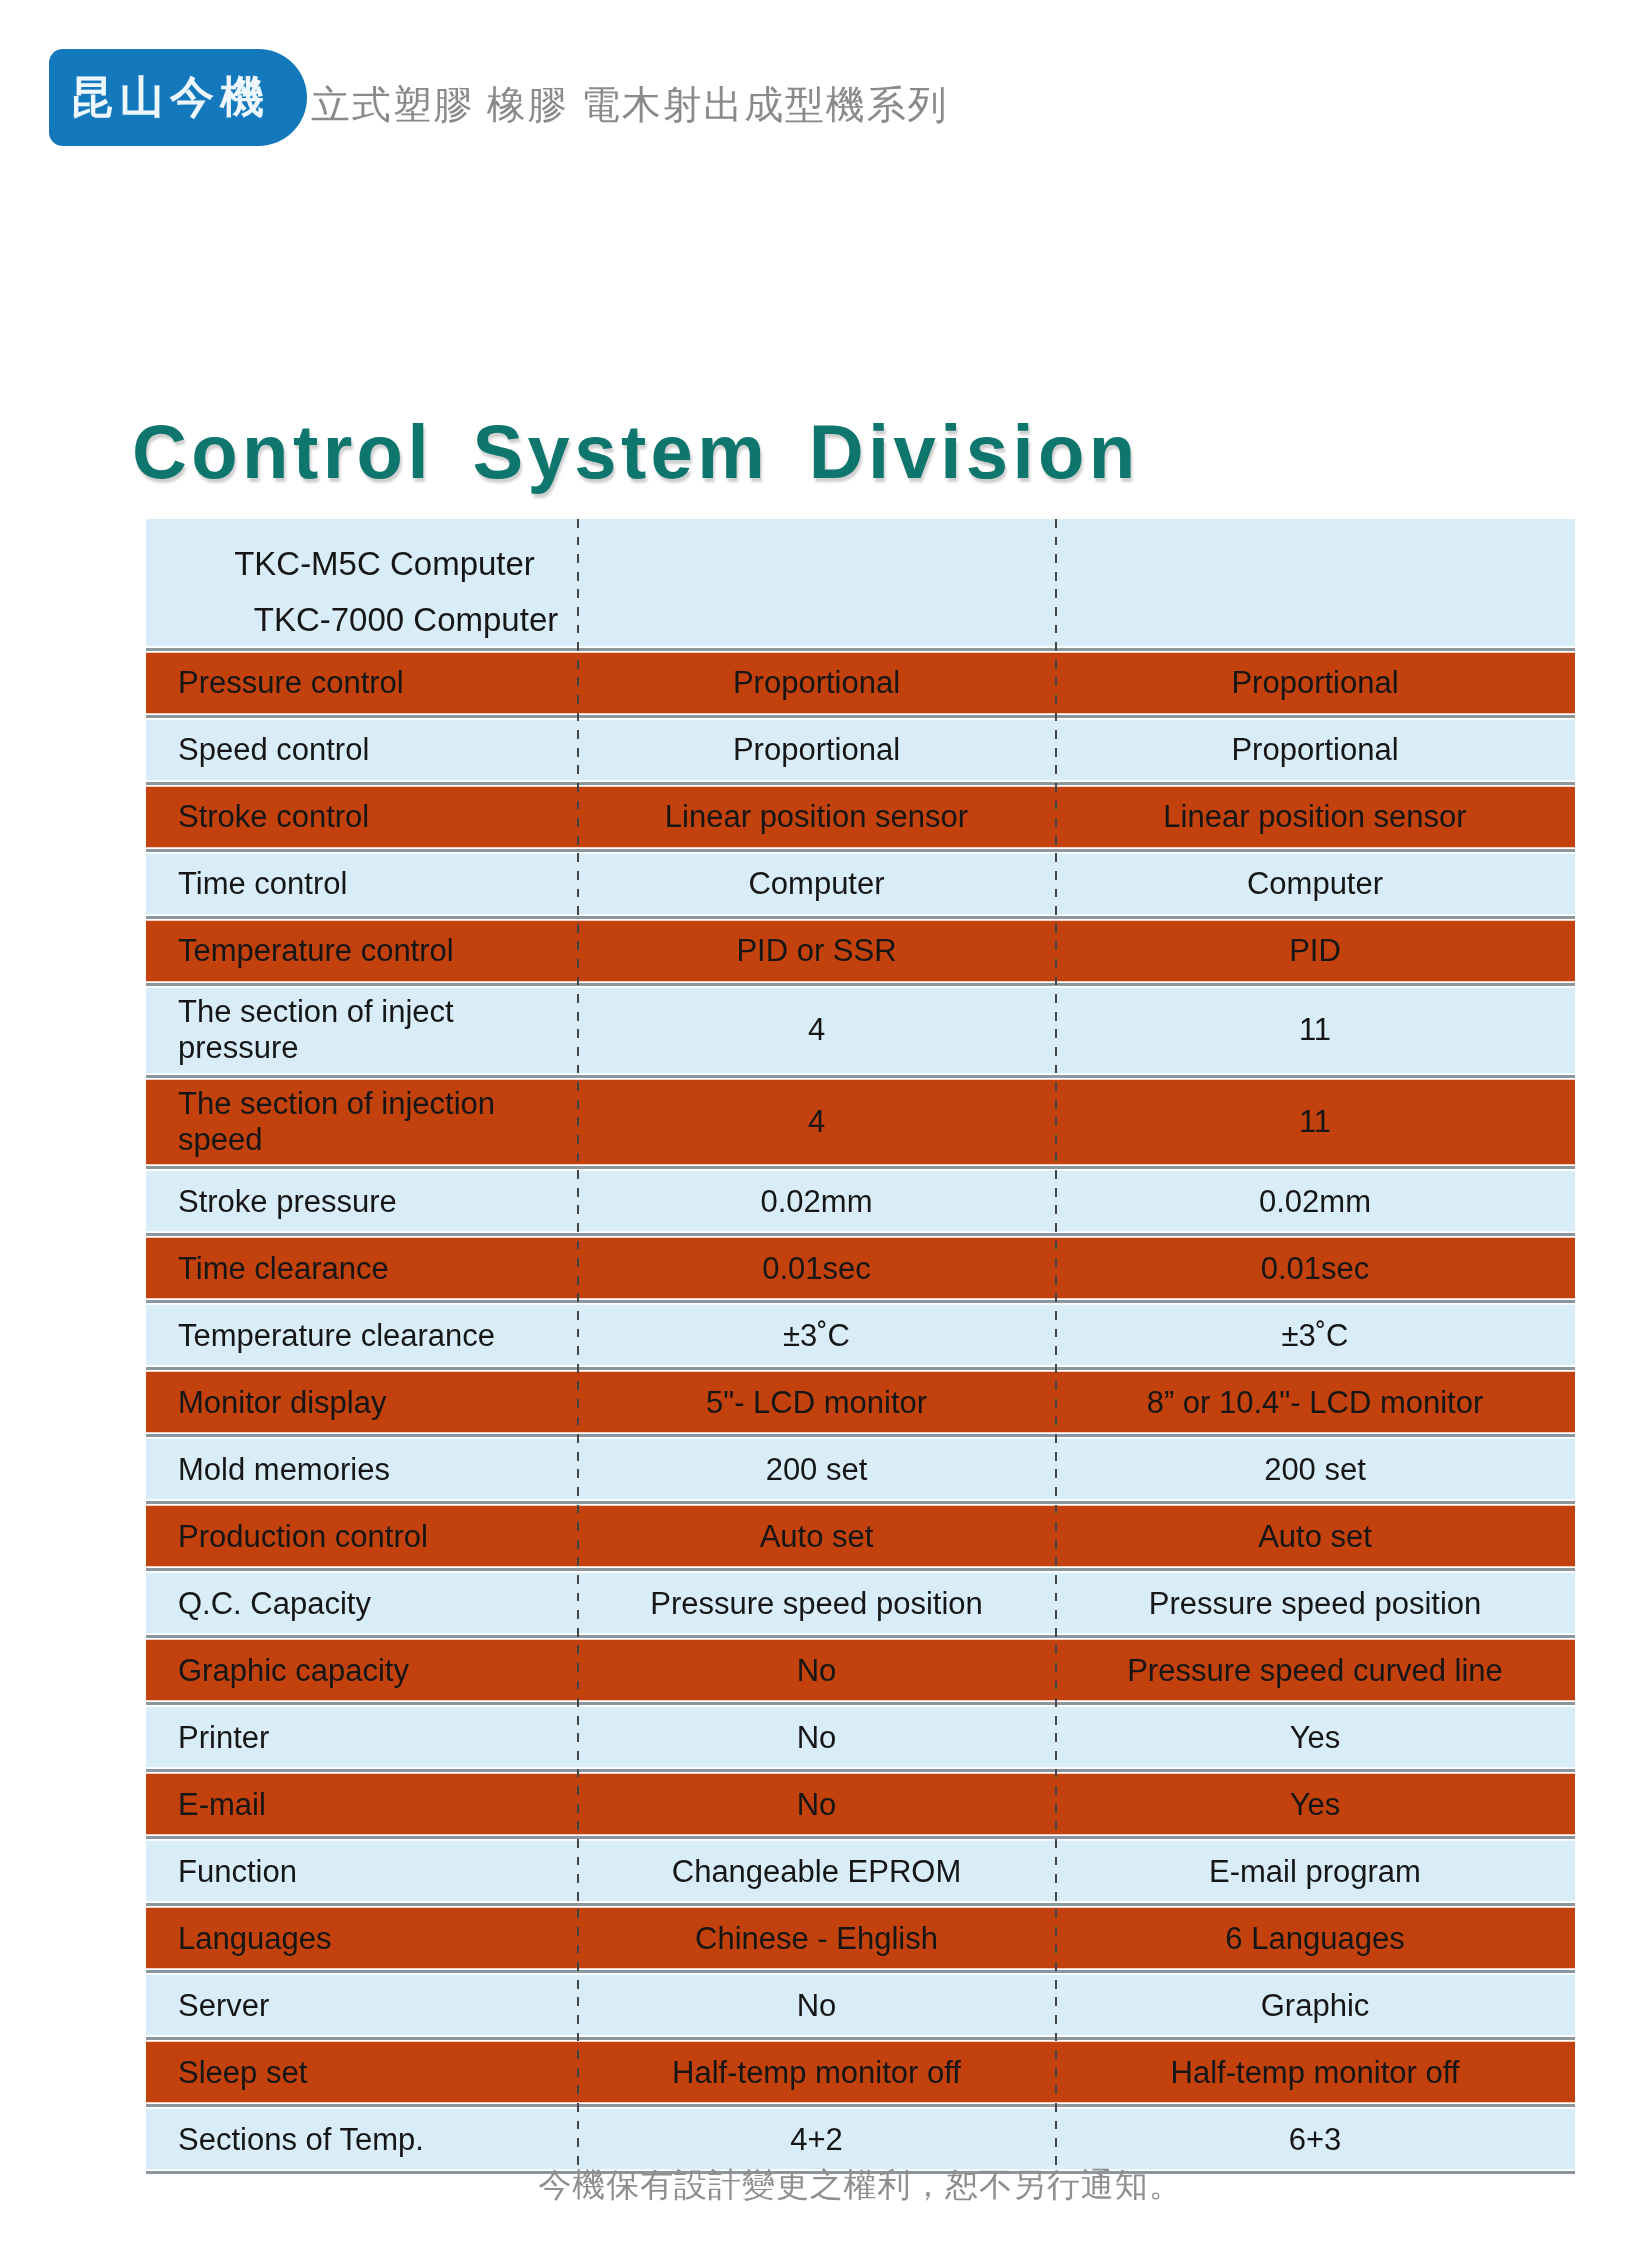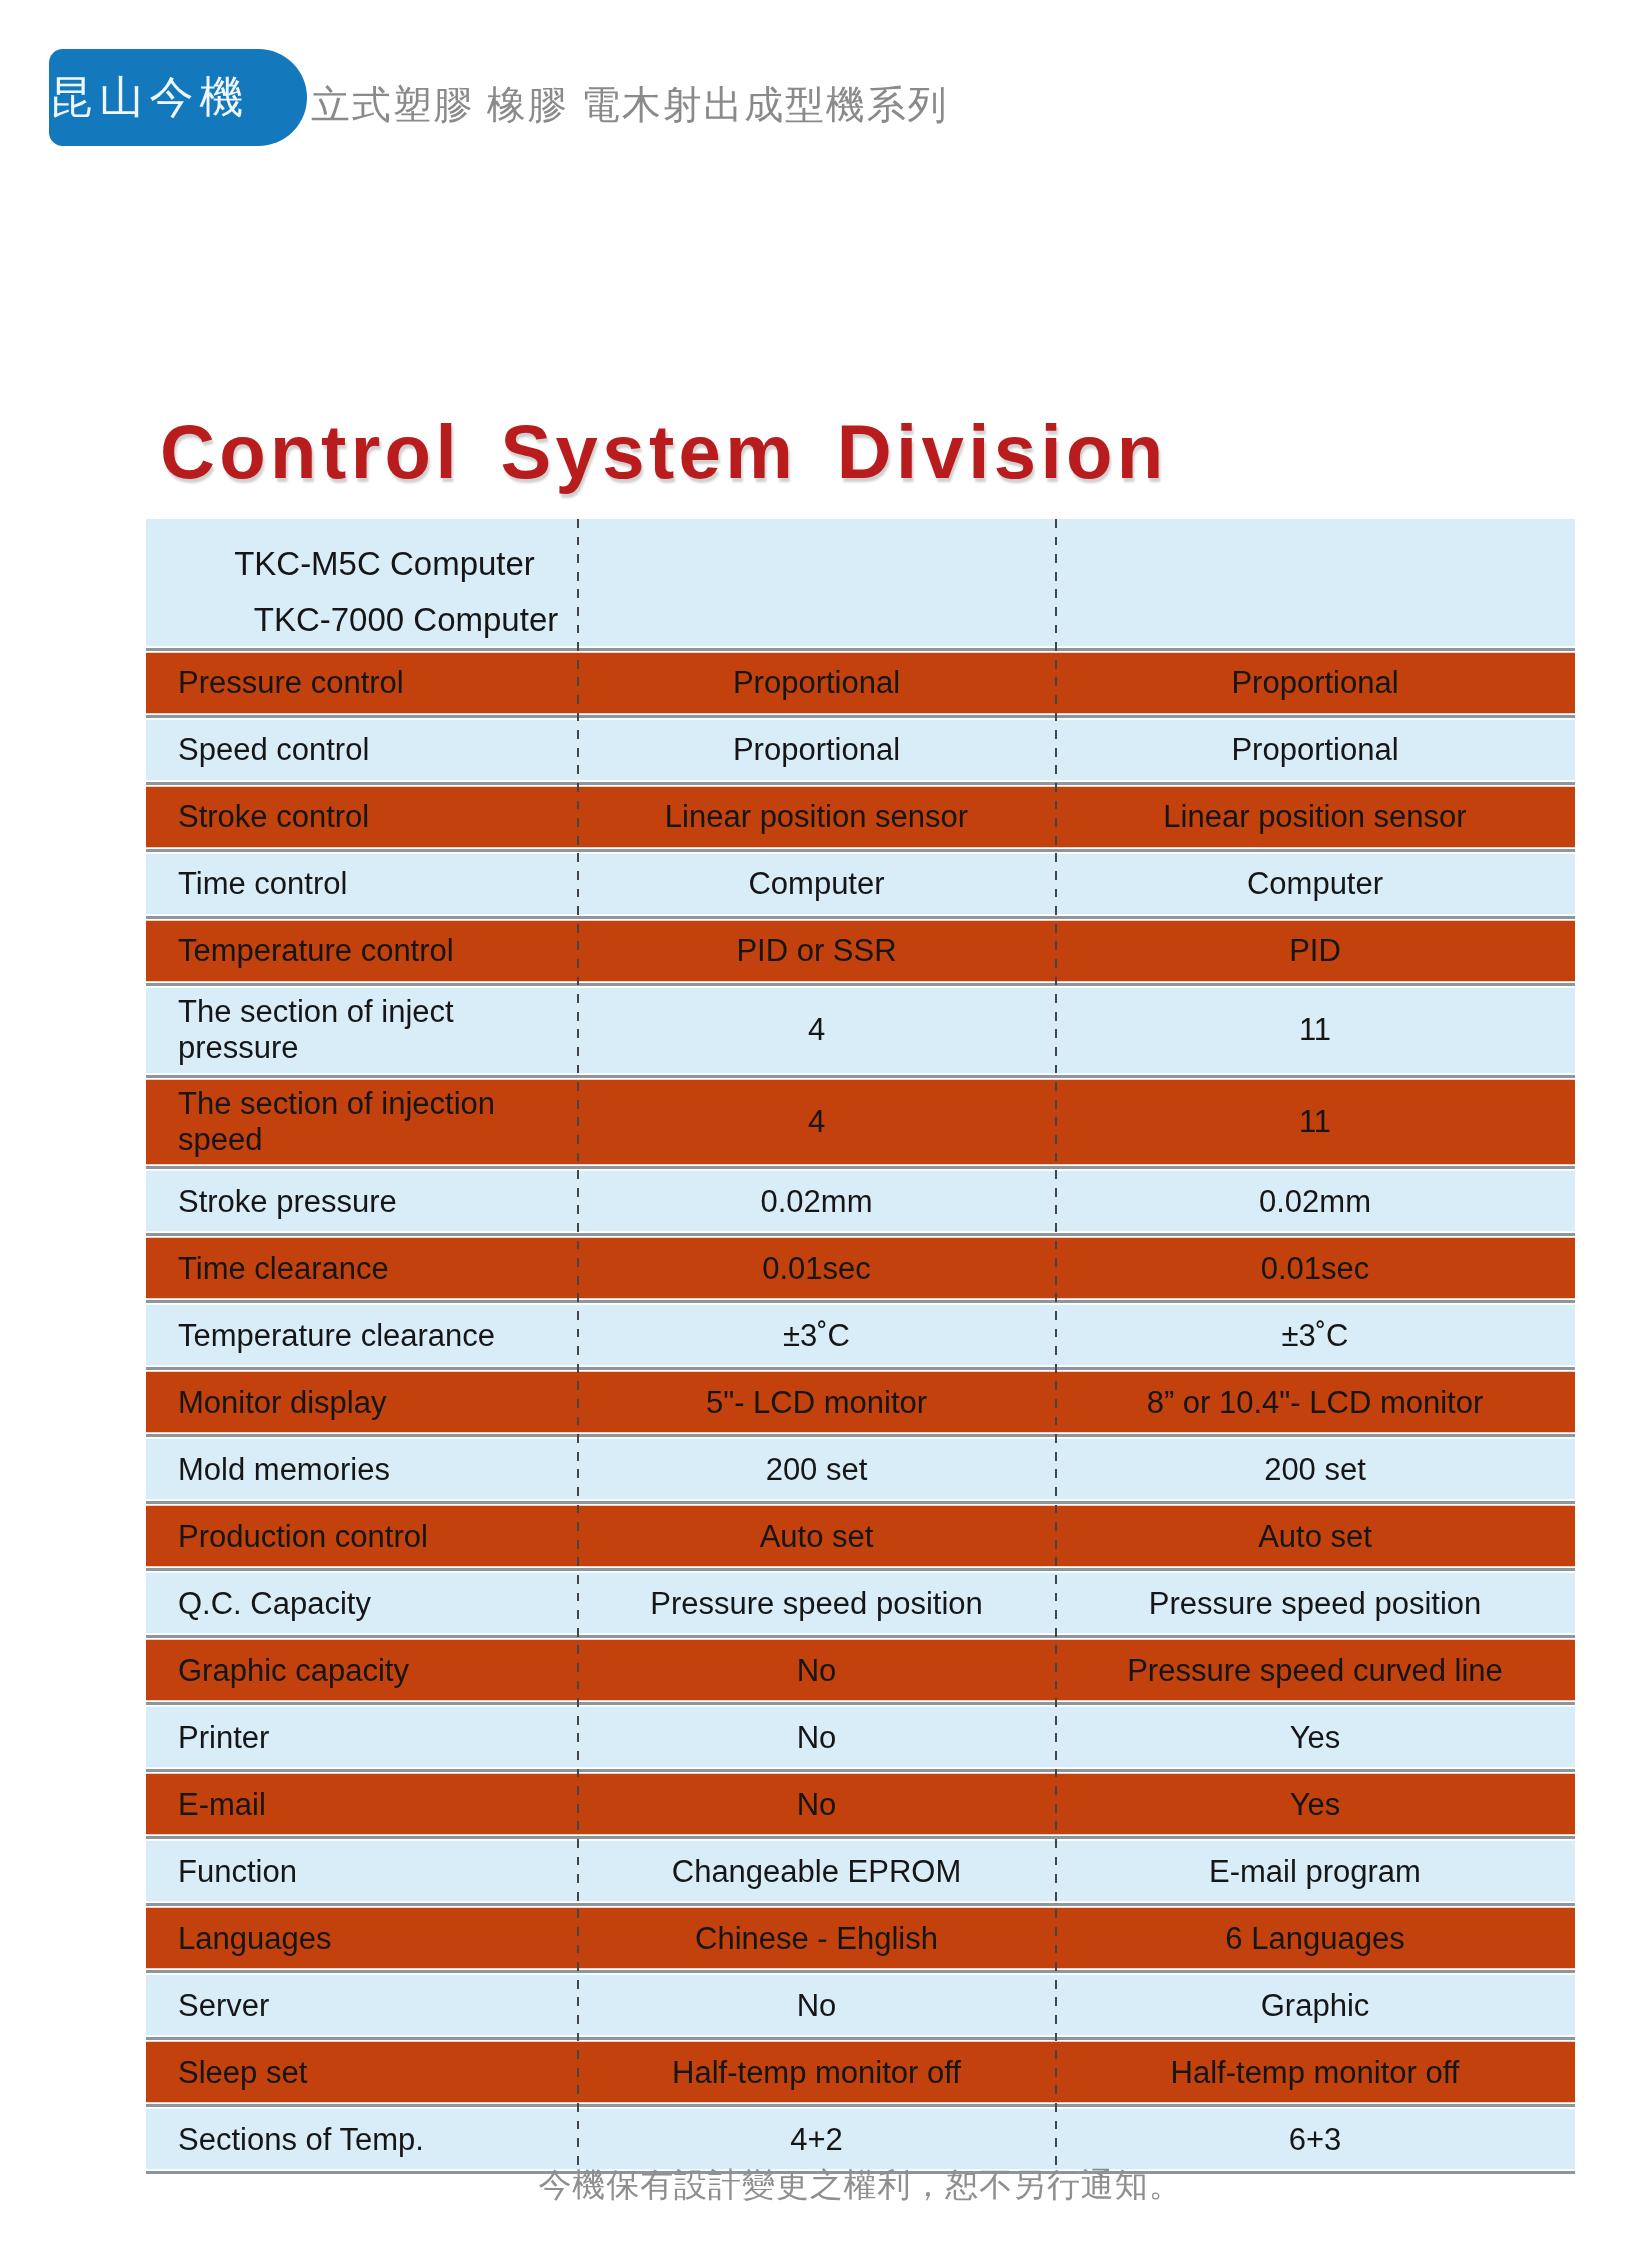--- a/index.html
+++ b/index.html
@@ -9,42 +9,42 @@
     background:#ffffff;
     font-family:"Liberation Sans", sans-serif;
     overflow:hidden;
   }
   
   .logo-pill{
     position:absolute;left:49px;top:49px;
     width:258px;height:97px;
     background:#1478bd;
     border-radius:14px 49px 49px 14px;
-    display:flex;align-items:center;justify-content:flex-start;
+    display:flex;align-items:center;justify-content:center;font-weight:bold;
   }
   .logo-pill span{
     color:#eef7fd;
     font-family:"DejaVu Serif", serif;
     font-size:44px;
     letter-spacing:6.2px;
     padding-right:16px;
   }
   .tagline{
     position:absolute;left:311px;top:78px;
     color:#8a8a8a;
     font-size:39px;
     letter-spacing:1.8px;
     white-space:nowrap;
   }
   
   .title{
-    position:absolute;left:160px;top:408px;margin:0;
+    position:absolute;left:132px;top:408px;margin:0;
     font-size:76px;font-weight:bold;
     letter-spacing:4.4px;word-spacing:14px;
-    color:#b91c1c;
+    color:#0f766e;
     text-shadow:1.8px 3.5px 2.6px #cfcfcf;
     white-space:nowrap;
   }
   
   .spec-table{
     position:absolute;left:146px;top:519px;
     width:1429px;
     border-bottom:3.5px solid #8b969d;
   }
   .row{

